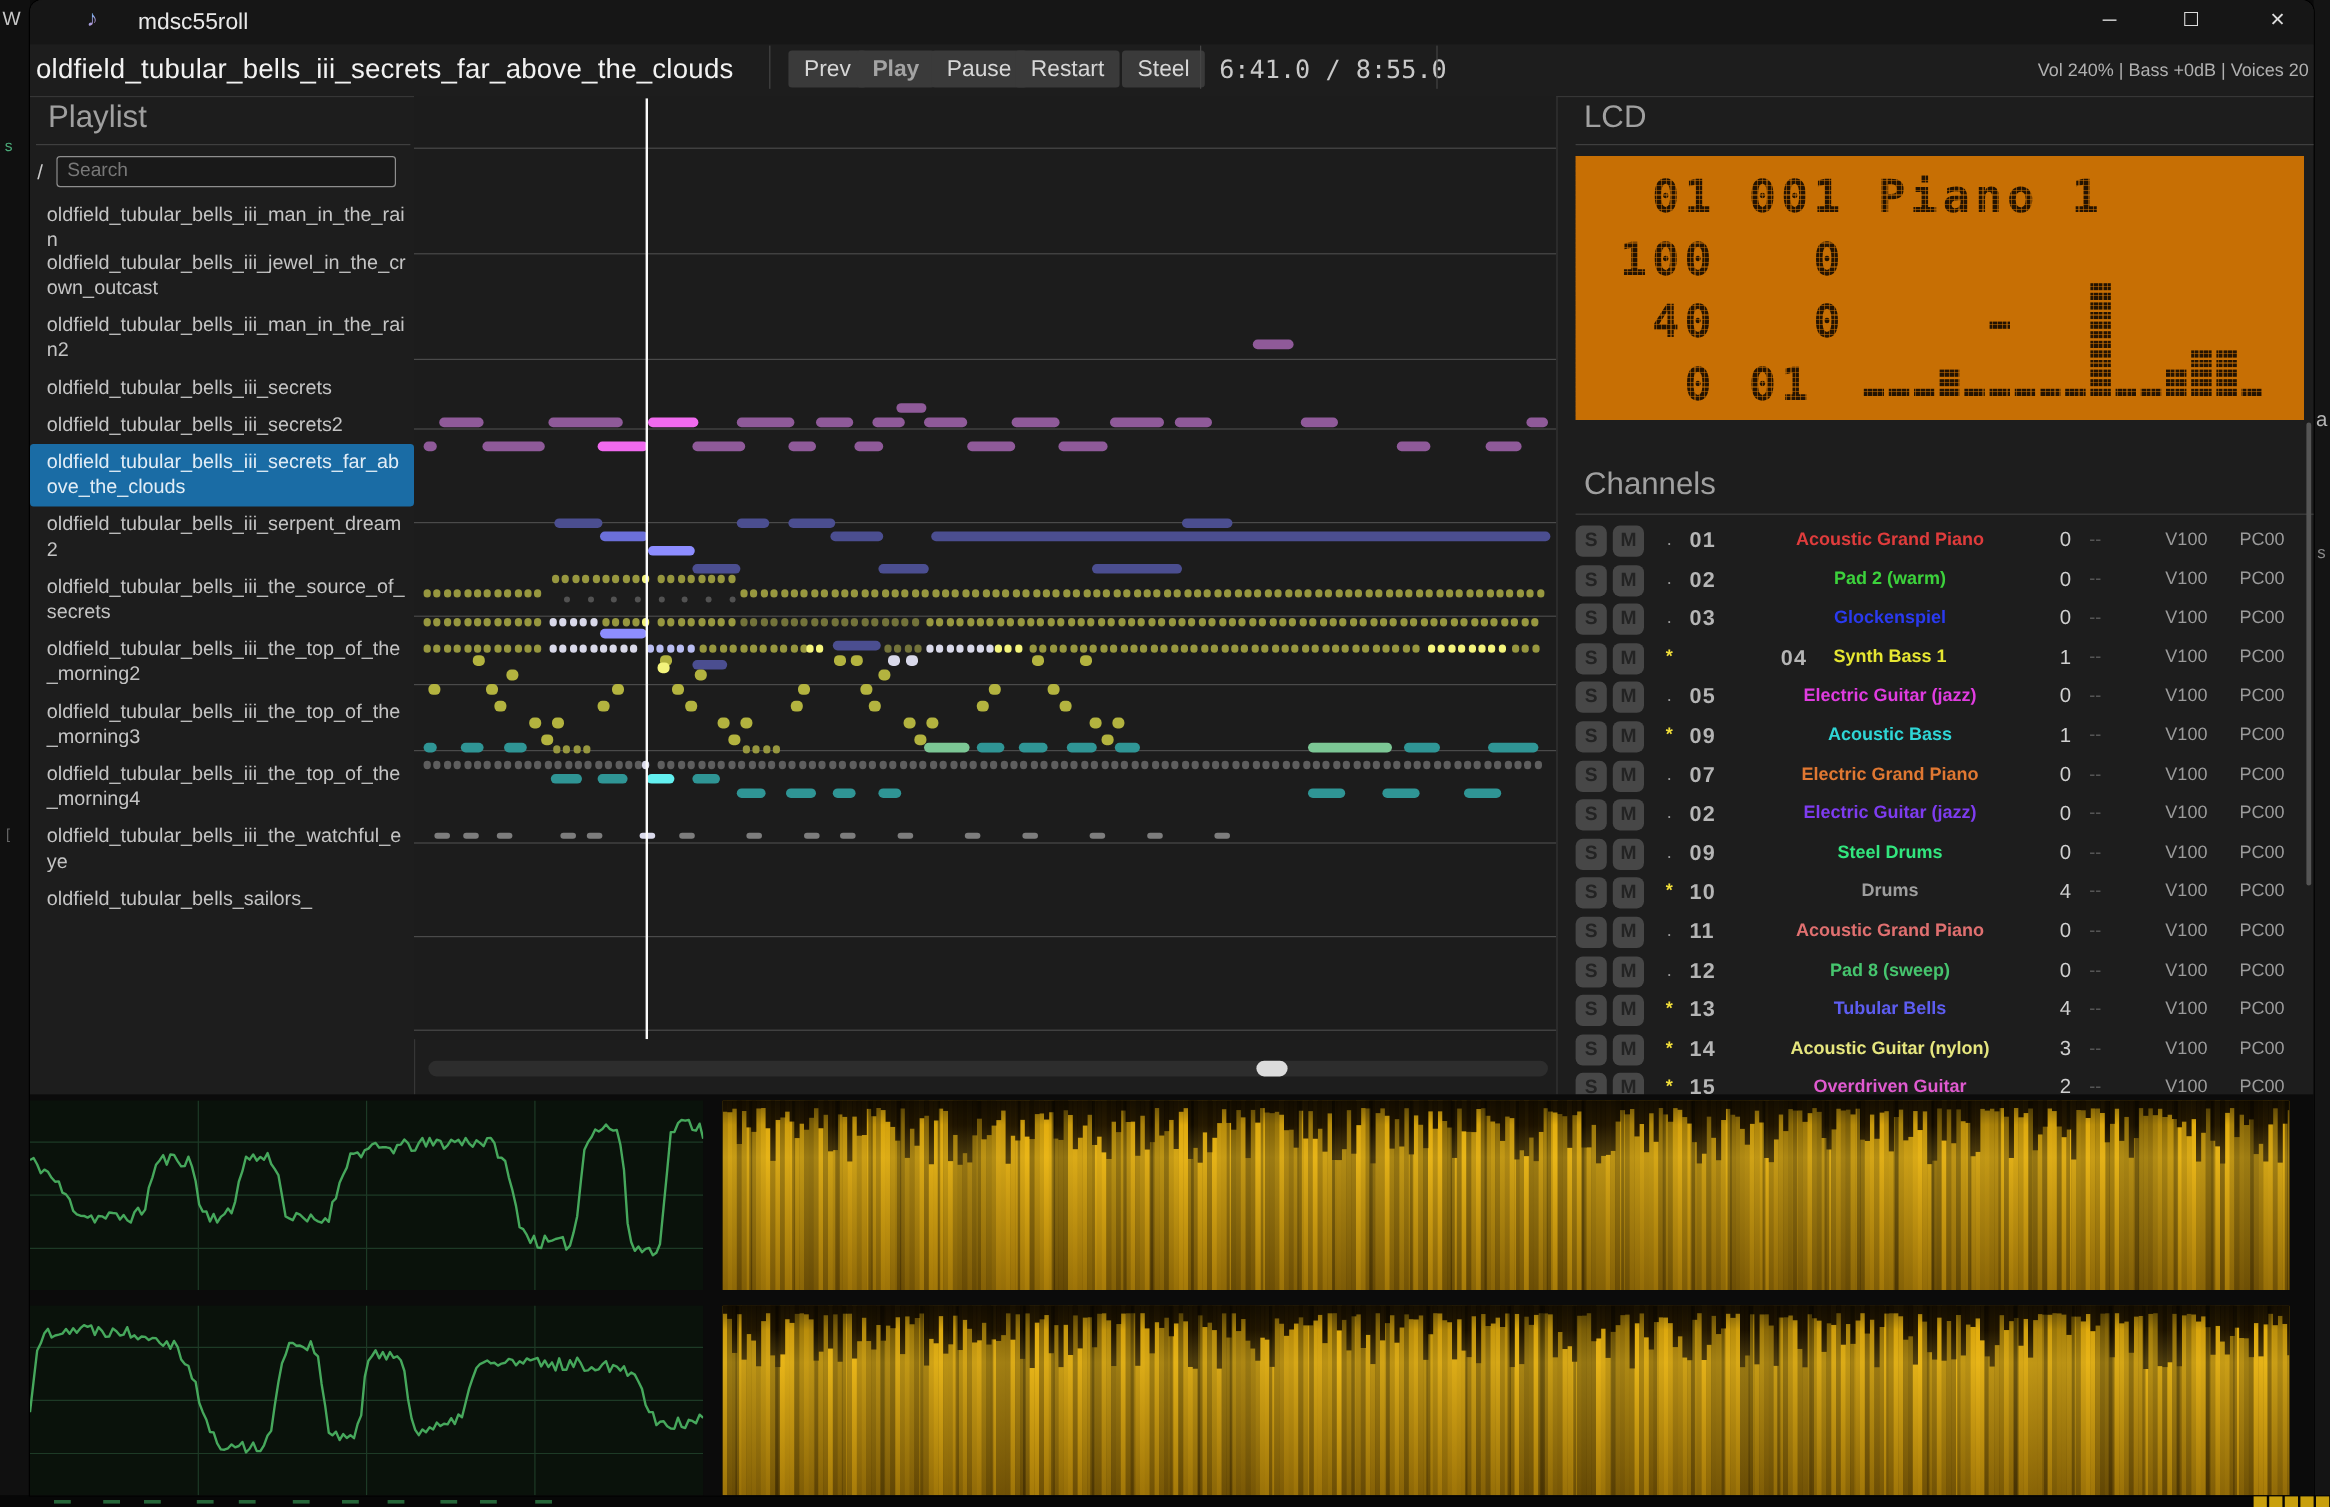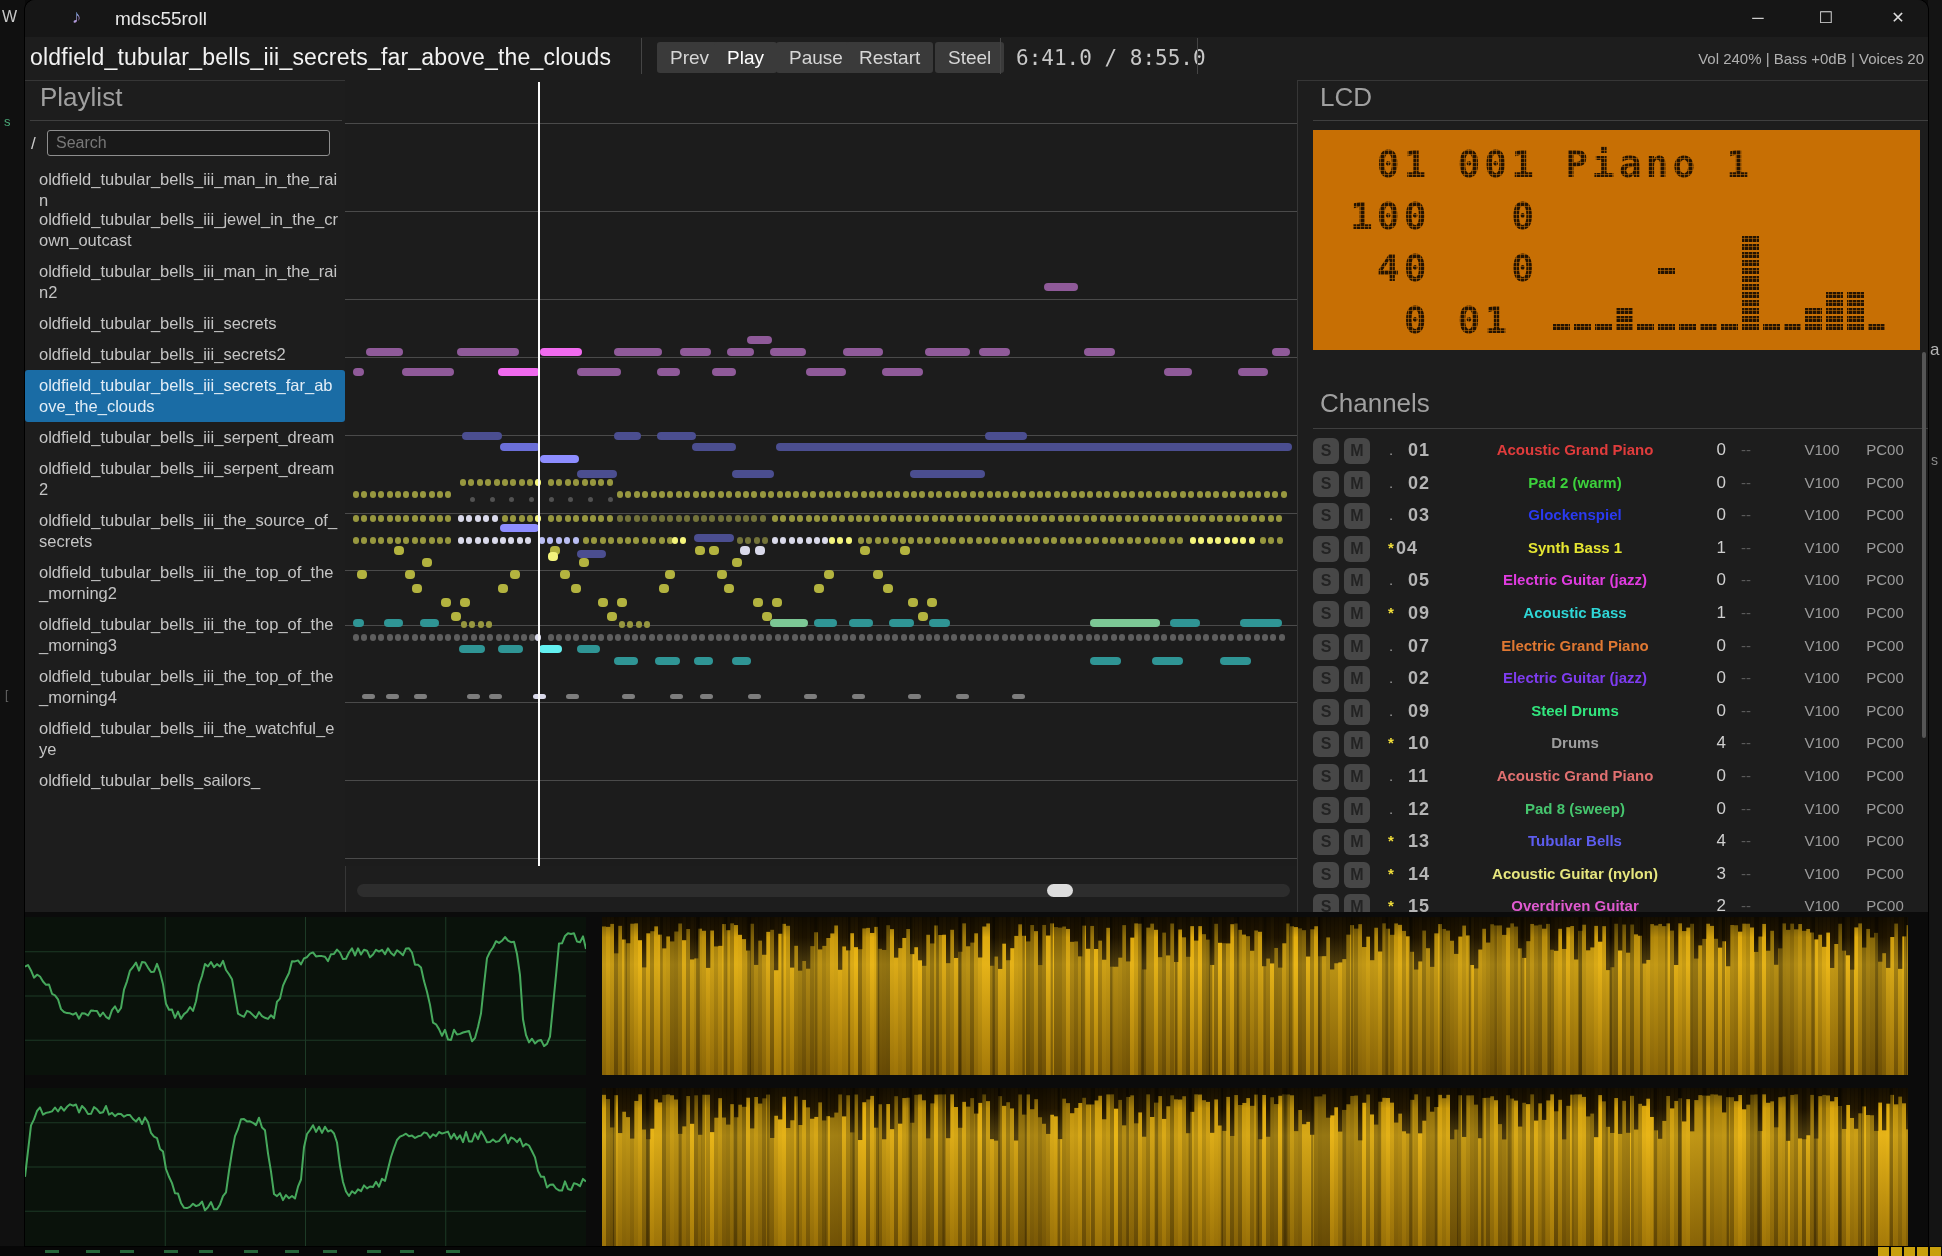--- a/index.html
+++ b/index.html
@@ -13,21 +13,21 @@
   .win-title{left:90px;top:8px;font-size:19px;color:#e8e8e8;}
   .note-icon{left:47px;top:6px;font-size:19px;background:linear-gradient(135deg,#58b7f0 20%,#e88bd0 80%);
              -webkit-background-clip:text;background-clip:text;color:transparent;}
   .winbtn{top:6px;width:34px;height:24px;color:#dcdcdc;font-size:16px;text-align:center;line-height:24px;cursor:default;}
   
   #toolbar{left:25px;top:37px;width:1903px;height:43px;background:#1d1d1d;border-bottom:1px solid #363636;}
   .song-title{left:30px;top:44px;font-size:23px;color:#f2f2f2;letter-spacing:.2px;}
   .tb-sep{top:38px;width:1px;height:36px;background:#454545;}
   .tb-btn{top:42px;height:31px;background:#3a3a3a;border:none;border-radius:3px;color:#d6d6d6;
           font-size:19px;font-family:"Liberation Sans",sans-serif;padding:0 13px;line-height:31px;}
-  .tb-btn.disabled{color:#ffffff;}
+  .tb-btn.disabled{color:#a3a3a3;font-weight:bold;}
   .tb-time{left:1016px;top:46px;font-size:21px;color:#c8c8c8;font-family:"DejaVu Sans Mono",monospace;}
   .tb-status{top:50px;right:18px;font-size:15px;color:#b0b0b0;}
   
   .panel-header{font-size:26px;color:#a0a0a0;}
   .hdiv{height:1px;background:#3f3f3f;}
   .vdiv{width:1px;background:#363636;}
   
   #search-input{left:47px;top:130px;width:265px;height:24px;background:#191919;border:1px solid #8e8e8e;
                 border-radius:3px;color:#dddddd;font-size:16px;padding:0 8px;font-family:"Liberation Sans",sans-serif;}
   #search-input::placeholder{color:#787878;}
@@ -104,21 +104,20 @@
   <div class="abs hdiv" style="left:30px;top:120px;width:312px;"></div>
   <span class="abs" style="left:31px;top:134px;font-size:17px;color:#cccccc;">/</span>
   <input class="abs" id="search-input" type="text" placeholder="Search" style="">
   <div class="abs" id="plist">
       <div class="pl-item">oldfield_tubular_bells_iii_man_in_the_rain</div>
       <div class="pl-item" style="margin-top: -12px;">oldfield_tubular_bells_iii_jewel_in_the_crown_outcast</div>
       <div class="pl-item">oldfield_tubular_bells_iii_man_in_the_rain2</div>
       <div class="pl-item">oldfield_tubular_bells_iii_secrets</div>
       <div class="pl-item">oldfield_tubular_bells_iii_secrets2</div>
       <div class="pl-item selected">oldfield_tubular_bells_iii_secrets_far_above_the_clouds</div>
-      <div class="pl-item">oldfield_tubular_bells_iii_serpent_dream</div>
       <div class="pl-item">oldfield_tubular_bells_iii_serpent_dream2</div>
       <div class="pl-item">oldfield_tubular_bells_iii_the_source_of_secrets</div>
       <div class="pl-item">oldfield_tubular_bells_iii_the_top_of_the_morning2</div>
       <div class="pl-item">oldfield_tubular_bells_iii_the_top_of_the_morning3</div>
       <div class="pl-item">oldfield_tubular_bells_iii_the_top_of_the_morning4</div>
       <div class="pl-item">oldfield_tubular_bells_iii_the_watchful_eye</div>
       <div class="pl-item">oldfield_tubular_bells_sailors_</div>
     </div>
   <div class="abs vdiv" style="left:345px;top:80px;height:832px;"></div>
 
@@ -789,21 +788,21 @@
         <span class="ch-name" style="left: 1430px; width: 290px; color: rgb(42, 58, 240);">Glockenspiel</span>
         <span class="ch-val" style="left: 1688px; width: 38px;">0</span>
         <span class="ch-dash" style="left: 1728px; width: 36px;">--</span>
         <span class="ch-vol" style="left: 1796px; width: 52px;">V100</span>
         <span class="ch-pc" style="left: 1858px; width: 54px;">PC00</span>
       </div>
       <div class="ch-row" style="position: absolute; left: 0px; top: 534.8px; width: 1928px; height: 30px;">
         <button class="sm-btn" style="left: 1313px; top: 1px;">S</button>
         <button class="sm-btn" style="left: 1344px; top: 1px;">M</button>
         <span class="ch-mark active" style="left: 1382px; width: 18px; text-align: center;">*</span>
-        <span class="ch-num" style="left: 1396px; width: 36px;">04</span>
+        <span class="ch-num" style="left: 1484px; width: 36px;">04</span>
         <span class="ch-name" style="left: 1430px; width: 290px; color: rgb(230, 230, 50);">Synth Bass 1</span>
         <span class="ch-val" style="left: 1688px; width: 38px;">1</span>
         <span class="ch-dash" style="left: 1728px; width: 36px;">--</span>
         <span class="ch-vol" style="left: 1796px; width: 52px;">V100</span>
         <span class="ch-pc" style="left: 1858px; width: 54px;">PC00</span>
       </div>
       <div class="ch-row" style="position: absolute; left: 0px; top: 567.4px; width: 1928px; height: 30px;">
         <button class="sm-btn" style="left: 1313px; top: 1px;">S</button>
         <button class="sm-btn" style="left: 1344px; top: 1px;">M</button>
         <span class="ch-mark" style="left: 1382px; width: 18px; text-align: center;">.</span>

